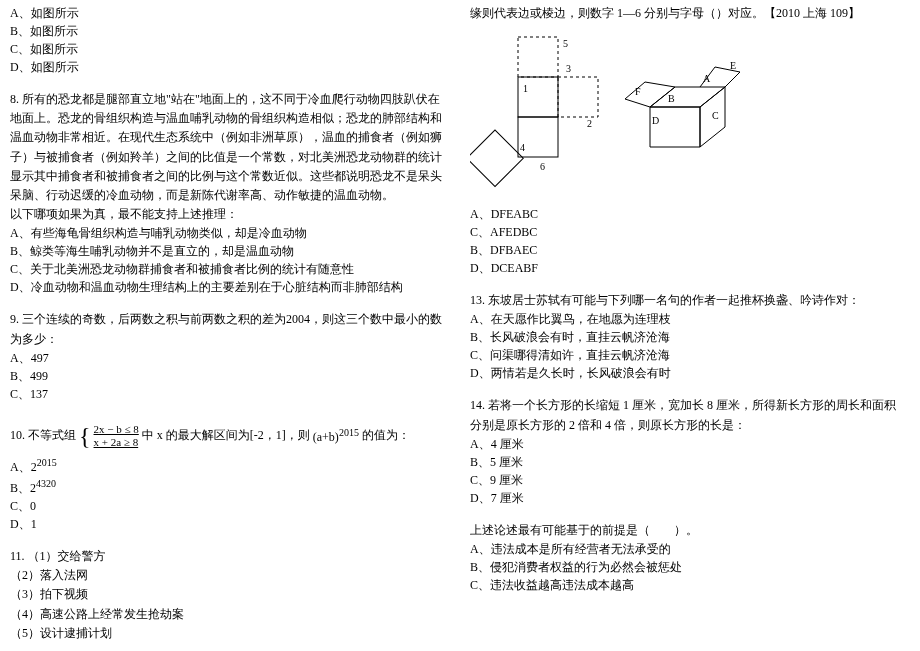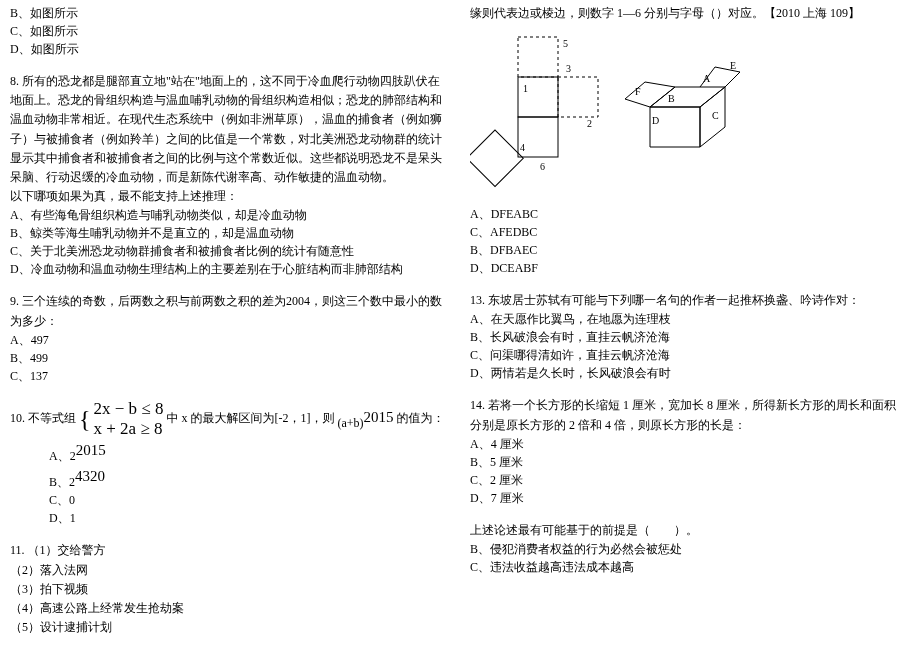--- a/index.html
+++ b/index.html
@@ -35,31 +35,32 @@
   }
   .brace {
     font-size: 24px;
     vertical-align: middle;
   }
   svg.diagram {
     display: block;
     margin: 4px 0 8px 0;
   }
   sup {
-    font-size: 15px;
+    font-size: 10px;
   }
 </style>
 </head>
 <body>
 
 <div class="page">
   <div class="col">
 
     <div class="q">
       <div class="choices">
+        <div>A、如图所示</div>
         <div>B、如图所示</div>
         <div>C、如图所示</div>
         <div>D、如图所示</div>
       </div>
     </div>
 
     <div class="q">
       <div>8. 所有的恐龙都是腿部直立地"站在"地面上的，这不同于冷血爬行动物四肢趴伏在地面上。恐龙的骨组织构造与温血哺乳动物的骨组织构造相似；恐龙的肺部结构和温血动物非常相近。在现代生态系统中（例如非洲草原），温血的捕食者（例如狮子）与被捕食者（例如羚羊）之间的比值是一个常数，对北美洲恐龙动物群的统计显示其中捕食者和被捕食者之间的比例与这个常数近似。这些都说明恐龙不是呆头呆脑、行动迟缓的冷血动物，而是新陈代谢率高、动作敏捷的温血动物。</div>
       <div>以下哪项如果为真，最不能支持上述推理：</div>
       <div class="choices">
@@ -77,30 +78,30 @@
         <div>B、499</div>
         <div>C、137</div>
       </div>
     </div>
 
     <div class="q">
       <div>
         <span>10. 不等式组</span>
         <span class="formula">
           <span class="brace">{</span>
-          <span style="display:inline-block; font-size:17px; line-height:1.2; vertical-align:middle;">
+          <span style="display:inline-block; font-size:11px; line-height:1.2; vertical-align:middle;text-decoration:underline;">
             <span>2x − b ≤ 8</span><br>
             <span>x + 2a ≥ 8</span>
           </span>
         </span>
         <span> 中 x 的最大解区间为[-2，1]，则</span>
         <span class="formula"><span>(a+b)</span><sup>2015</sup></span>
         <span>的值为：</span>
       </div>
-      <div class="choices" style="line-height:2;margin-left:39px;">
+      <div class="choices" style="line-height:2;">
         <div><span>A、</span><span>2</span><sup>2015</sup></div>
         <div><span>B、</span><span>2</span><sup>4320</sup></div>
         <div>C、0</div>
         <div>D、1</div>
       </div>
     </div>
 
     <div class="q">
       <div>11. （1）交给警方</div>
       <div>（2）落入法网</div>
@@ -164,28 +165,29 @@
         <div>C、问渠哪得清如许，直挂云帆济沧海</div>
         <div>D、两情若是久长时，长风破浪会有时</div>
       </div>
     </div>
 
     <div class="q">
       <div>14. 若将一个长方形的长缩短 1 厘米，宽加长 8 厘米，所得新长方形的周长和面积分别是原长方形的 2 倍和 4 倍，则原长方形的长是：</div>
       <div class="choices">
         <div>A、4 厘米</div>
         <div>B、5 厘米</div>
-        <div>C、2 厘米</div>
+        <div>C、9 厘米</div>
         <div>D、7 厘米</div>
       </div>
     </div>
 
     <div class="q">
       <div>上述论述最有可能基于的前提是（　　）。</div>
       <div class="choices">
+        <div>A、违法成本是所有经营者无法承受的</div>
         <div>B、侵犯消费者权益的行为必然会被惩处</div>
         <div>C、违法收益越高违法成本越高</div>
 
       </div>
     </div>
 
   </div>
 </div>
 
 </body></html>

